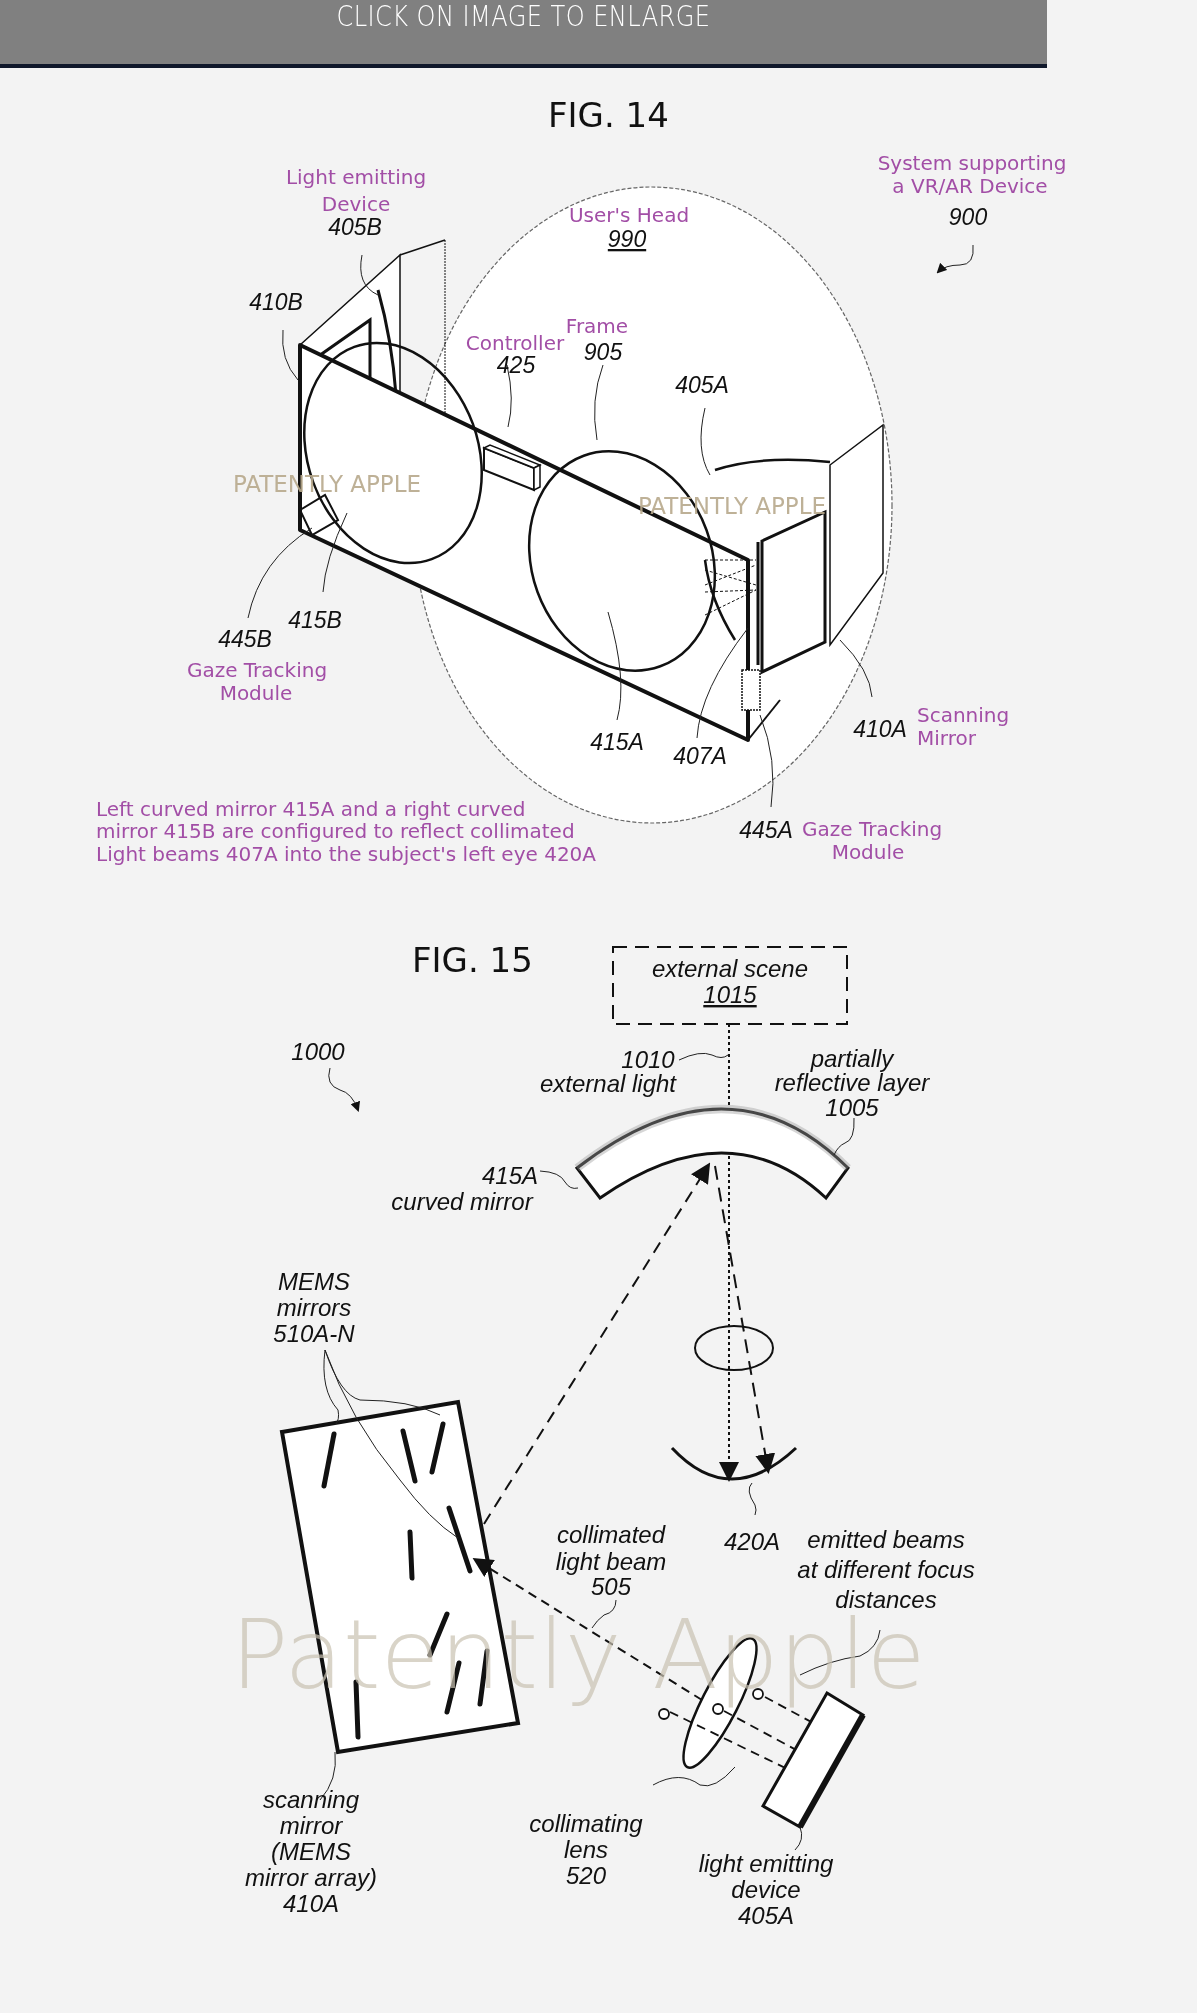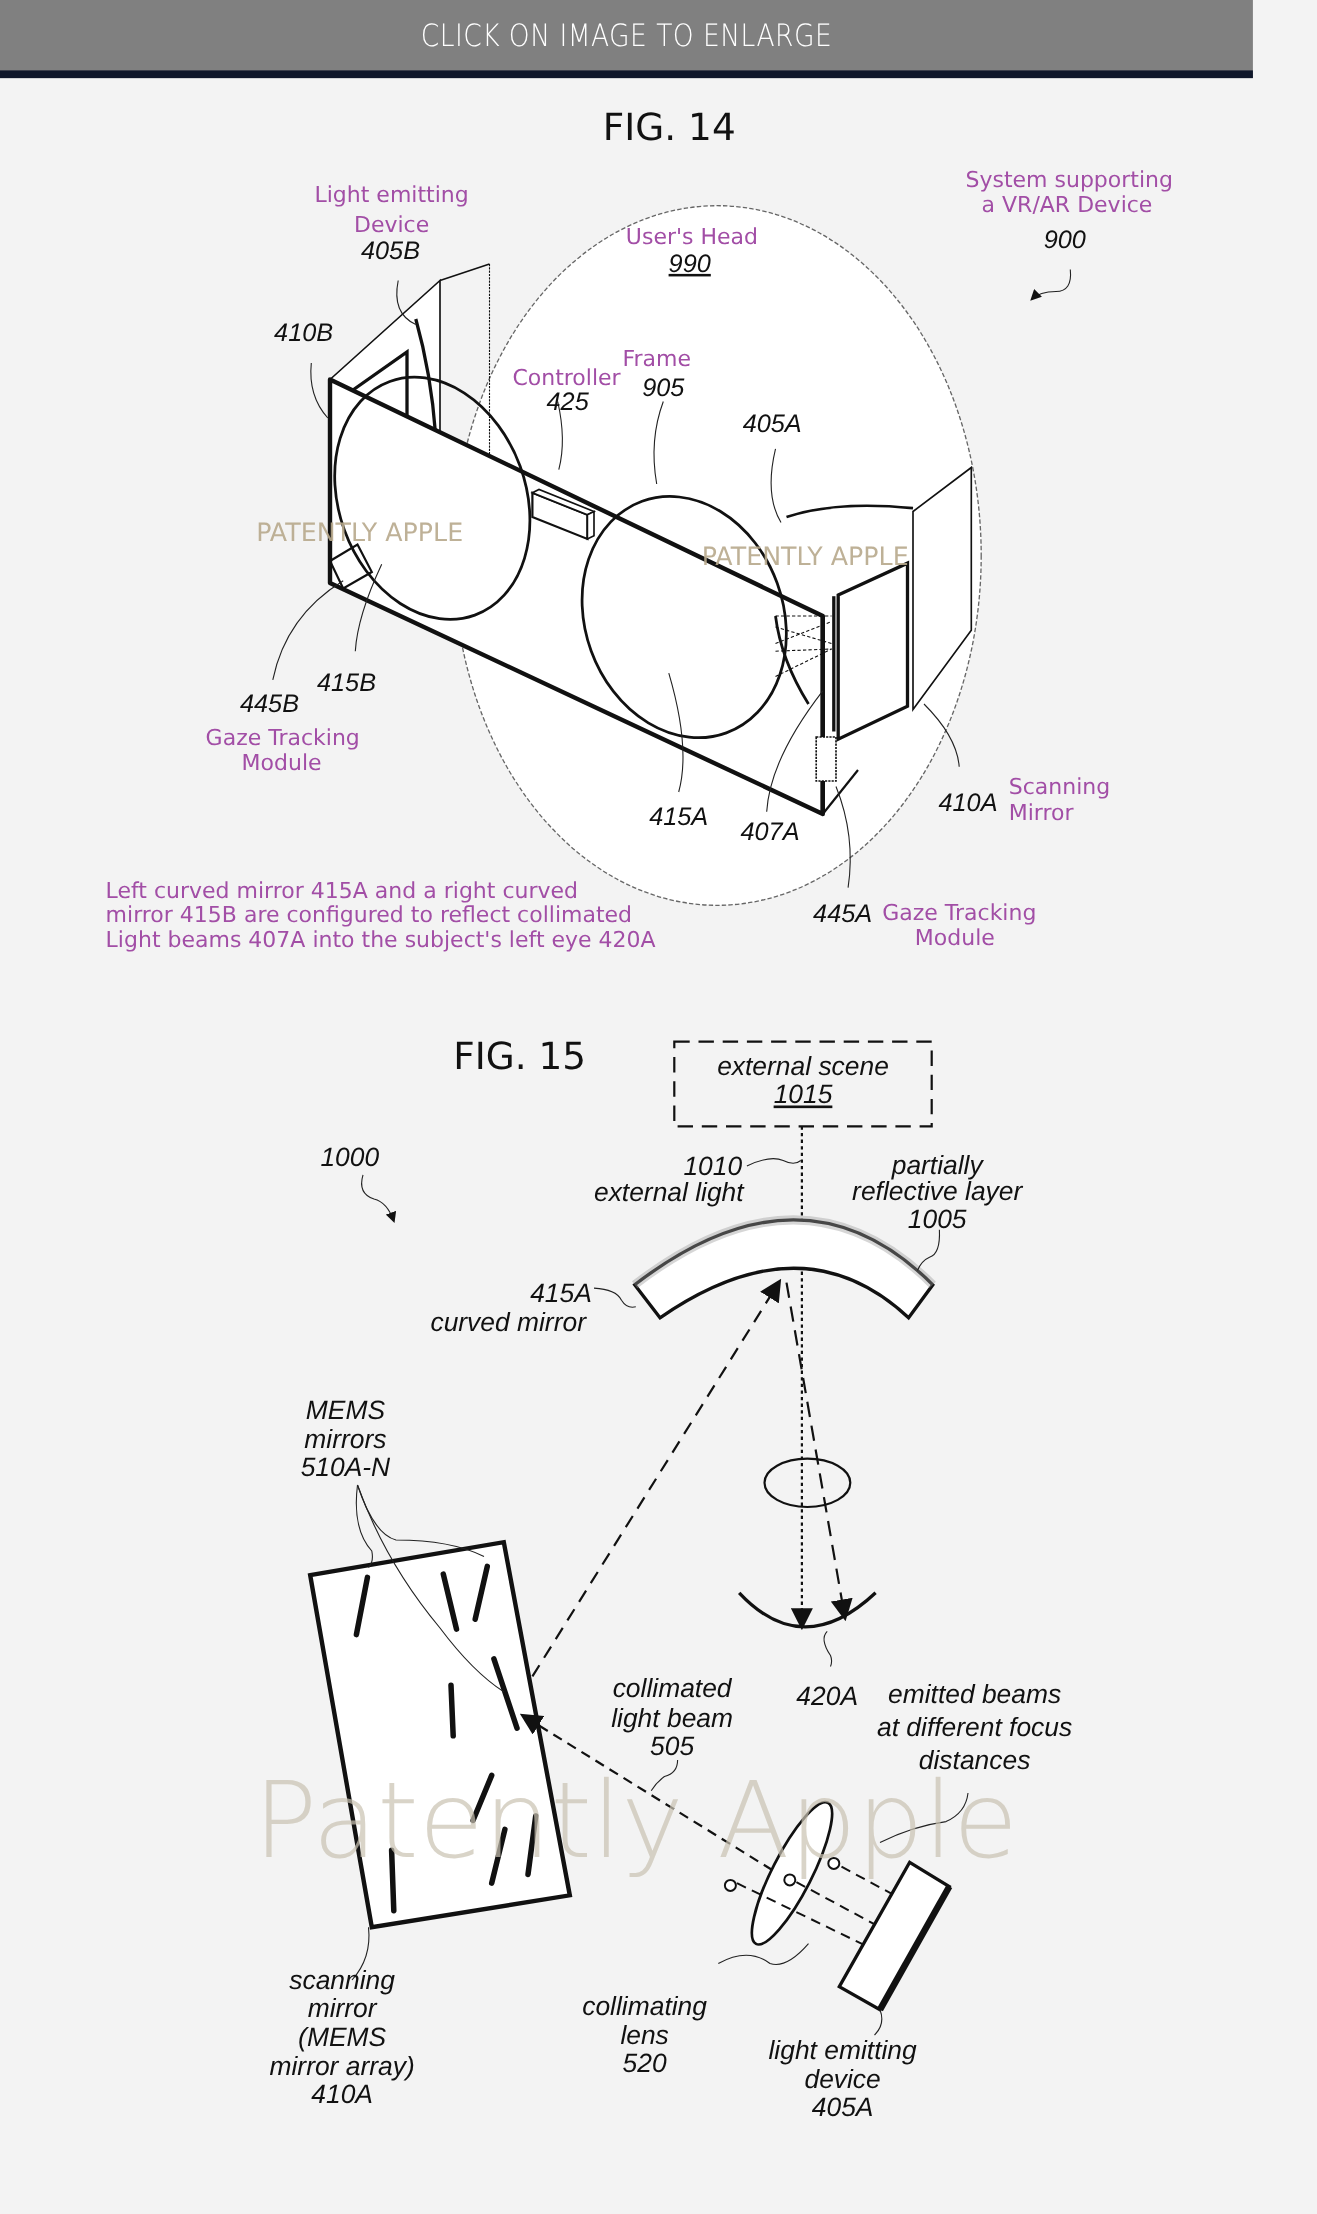--- a/index.html
+++ b/index.html
@@ -2,23 +2,23 @@
 <html><head>
 <meta charset="utf-8">
 <style>
   html, body { margin: 0; padding: 0; }
   body {
     width: 1197px; height: 2013px; background: #f3f3f3;
     position: relative; overflow: hidden;
     font-family: "DejaVu Sans", sans-serif;
   }
   .banner {
-    position: absolute; left: 0; top: 0; width: 1139px; height: 64px;
-    background: #808080; border-bottom: 7px solid #0f172a;
-    display: flex; align-items: center; justify-content: center;
+    position: absolute; left: 0; top: 0; width: 1047px; height: 64px;
+    background: #808080; border-bottom: 4px solid #0f172a;
+    display: flex; justify-content: center;
     cursor: pointer;
   }
   .banner span {
     color: #ffffff; font-size: 28px; letter-spacing: 0.5px;
     font-family: "DejaVu Sans", sans-serif; font-weight: 300;
     transform: scaleX(0.86);
   }
   svg.diagram { position: absolute; left: 0; top: 0; }
   .fig-title { font-family: "DejaVu Sans", sans-serif; font-size: 34px; fill: #111; }
   .purple { font-family: "DejaVu Sans", sans-serif; fill: #a24ea6; font-size: 20px; }

